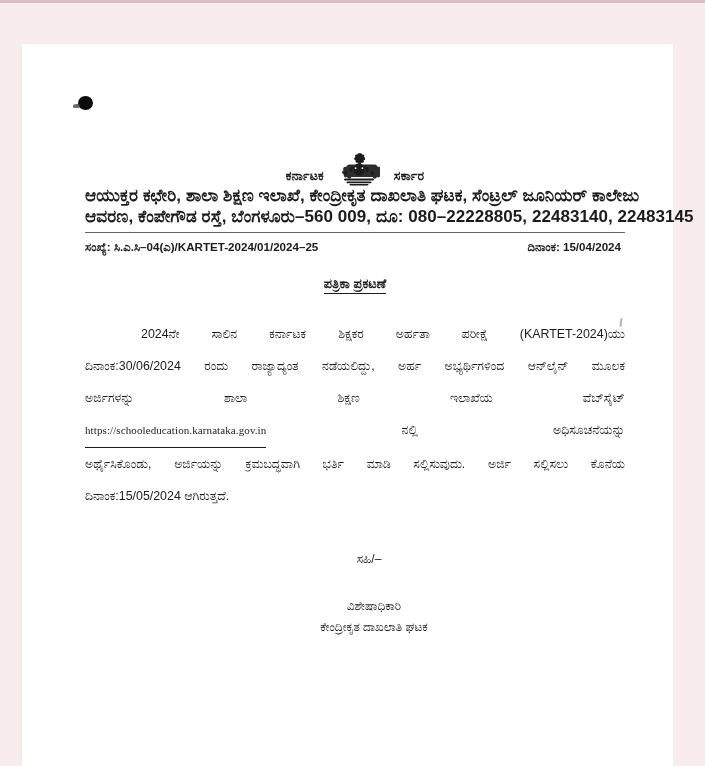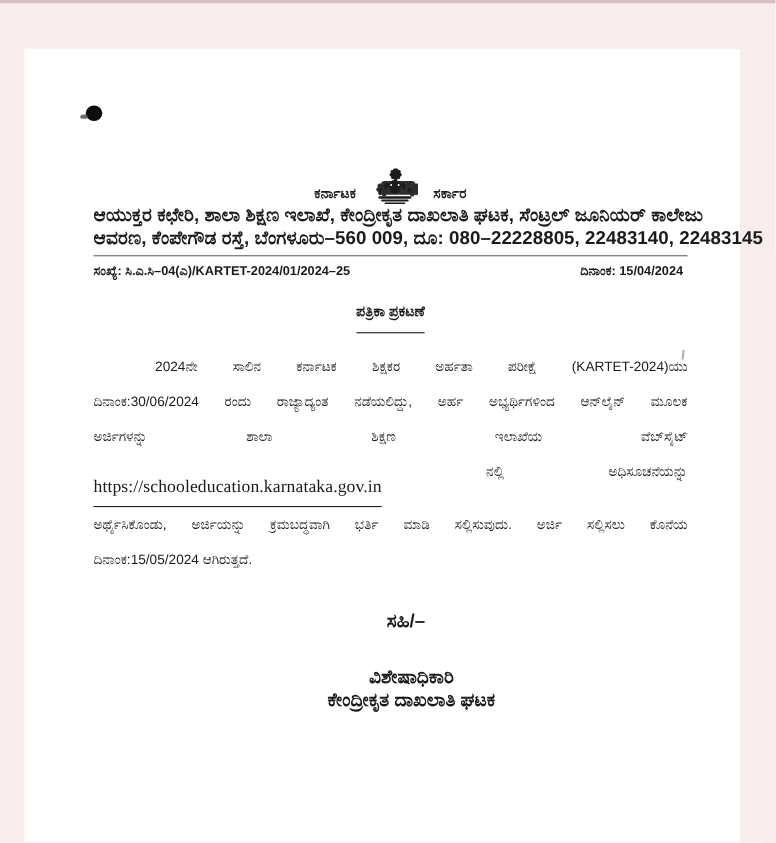--- a/index.html
+++ b/index.html
@@ -138,21 +138,21 @@
   .refrow .ref-date { white-space: nowrap; padding-right: 4px; }
 
   .doc-title {
     text-align: center;
     margin-top: 22px;
     font-size: 13px;
     font-weight: bold;
   }
   .doc-title span {
     border-bottom: 1.4px solid #1b1b1b;
-    padding-bottom: 12px;
+    padding-bottom: 2px;
   }
 
   
   .body-block {
     margin-top: 26px;
     font-size: 12.4px;
     line-height: 32px;
     text-align: justify;
   }
   .body-line {
@@ -160,33 +160,32 @@
     justify-content: space-between;
     white-space: nowrap;
     gap: 22px;
   }
   .body-line.indent { padding-left: 56px; }
   .body-line.flush { display: block; }
   .body-line > span { display: inline-block; }
 
   .url {
     font-family: "Liberation Serif", serif;
-    font-size: 16px;
+    font-size: 11px;
     border-bottom: 1.2px solid #1b1b1b;
     padding-bottom: 1px;
     letter-spacing: .1px;
-    margin-top: 14px;
   }
 
   
   .sign-block {
-    margin-top: 30px;
+    margin-top: 40px;
     text-align: center;
-    font-size: 17px;
-    font-weight: bold;
+    font-size: 12px;
+    font-weight: normal;
   }
   .sign-sahi {
     margin-left: 28px;
     margin-bottom: 30px;
   }
   .sign-desig { line-height: 21px; }
   .sign-unit  { line-height: 21px; }
   .sign-names { margin-left: 38px; }
 </style>
 </head>

